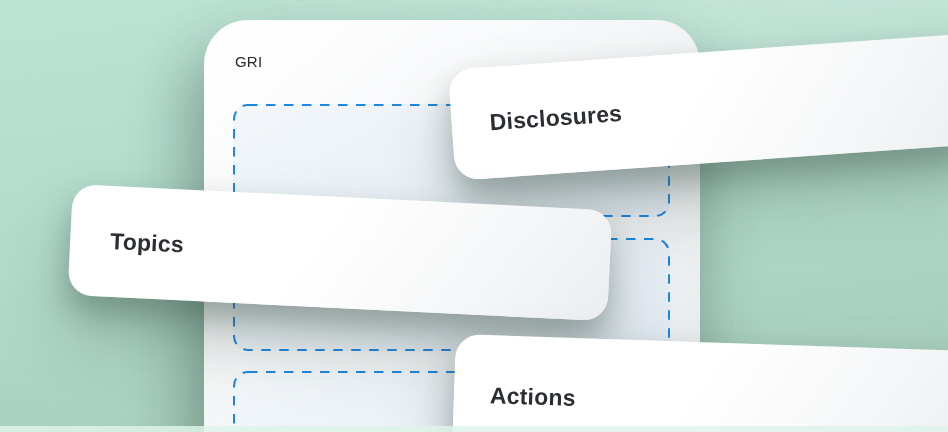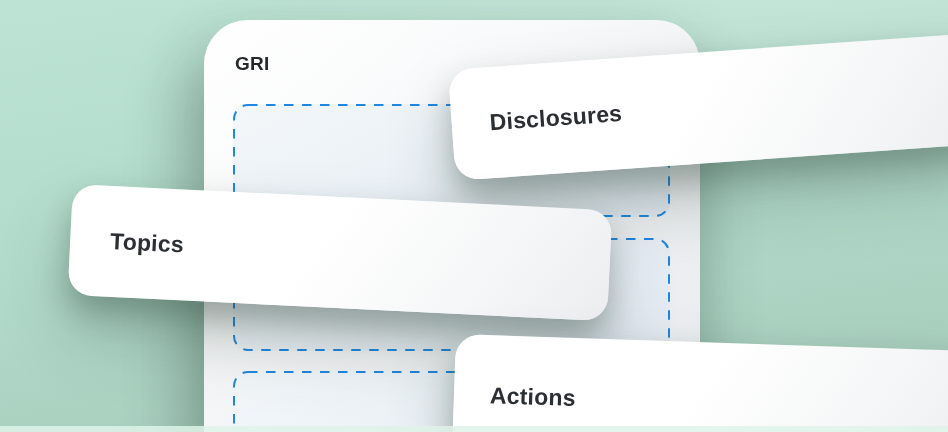--- a/index.html
+++ b/index.html
@@ -23,21 +23,21 @@
     left: 204px; top: 20px;
     width: 496px; height: 430px;
     border-radius: 44px 44px 0 0;
     background: linear-gradient(140deg, #ffffff 0%, #f8f9fa 35%, #eef0f2 70%, #e7eaed 100%);
     box-shadow: 0 30px 60px rgba(45,70,58,0.30), -24px 36px 60px rgba(45,70,58,0.20);
     z-index: 2;
   }
   .panel-title {
     position: absolute;
     left: 31px; top: 33px;
-    font-size: 19px; font-weight: 700;
+    font-size: 15px; font-weight: 400;
     letter-spacing: 0.2px;
     color: #26292d;
   }
   .slot {
     position: absolute;
     left: 29px;
     width: 437px; height: 113px;
     border-radius: 14px;
     background: linear-gradient(150deg, #f3f7fa 0%, #eaf0f6 55%, #e2e9f1 100%);
   }

